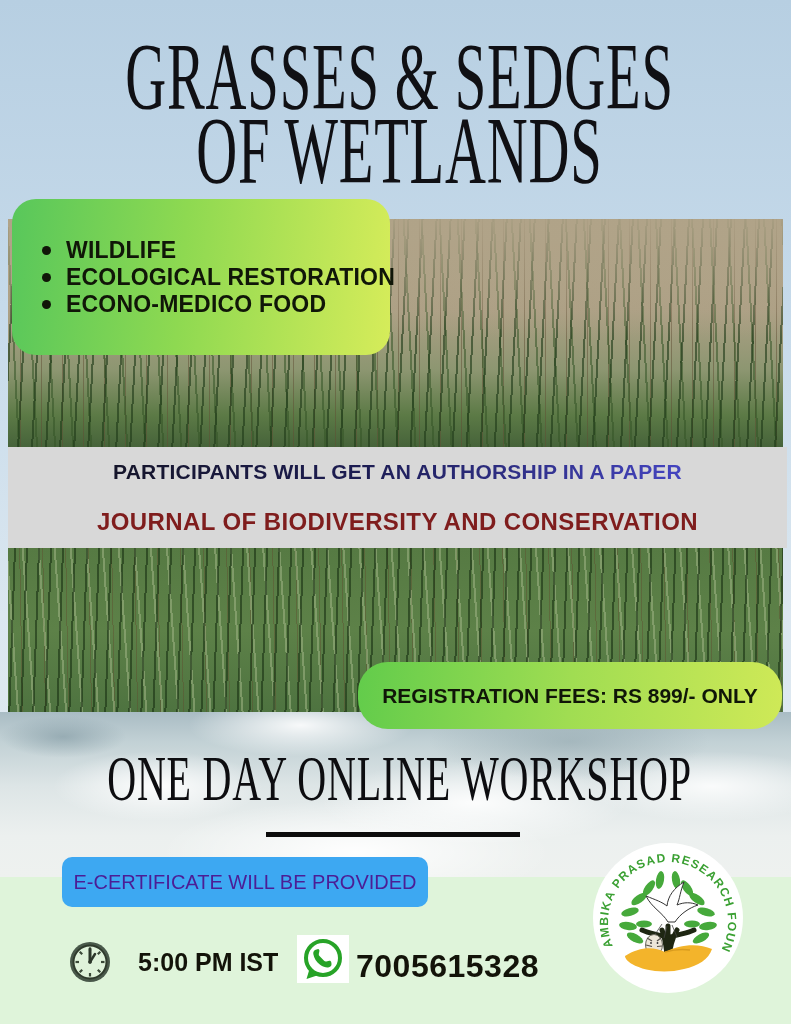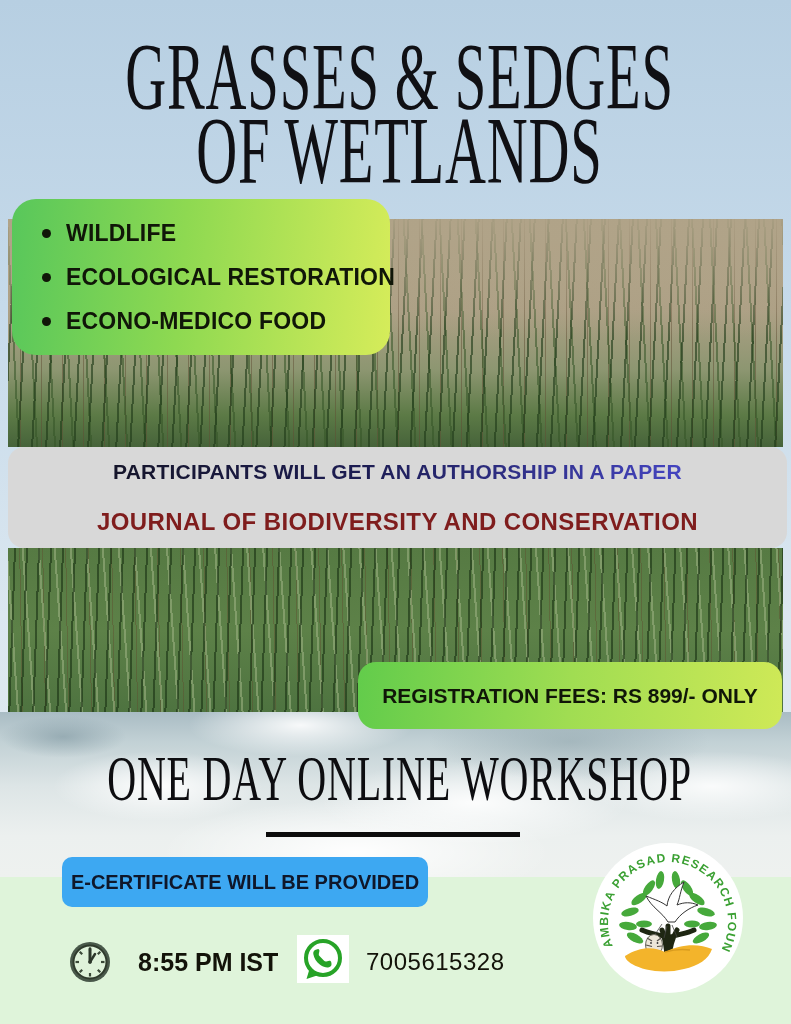--- a/index.html
+++ b/index.html
@@ -42,55 +42,55 @@
   }
   .green-band{position:absolute;left:0;top:877px;width:791px;height:147px;background:#dff4da;z-index:1;}
   
   .title-line{position:absolute;left:0;width:100%;text-align:center;z-index:2;
     font-family:"Liberation Serif",serif;font-weight:400;color:#101014;line-height:1;letter-spacing:1px;}
   .title-line.l1{top:30px;font-size:70px;transform:scale(.81,1.37);transform-origin:50% 0;}
   .title-line.l2{top:104px;font-size:70px;transform:scale(.81,1.37);transform-origin:50% 0;}
   
   .topics-box{position:absolute;left:12px;top:199px;width:378px;height:156px;z-index:3;border-radius:24px;
     background:linear-gradient(95deg,#58c75b 0%,#8ed951 45%,#d6ec5a 100%);
-    display:flex;flex-direction:column;justify-content:center;gap:17px;padding:0 14px 0 30px;box-sizing:border-box;}
+    display:flex;flex-direction:column;justify-content:center;padding:0 14px 0 30px;box-sizing:border-box;}
   .topic-row{display:flex;align-items:center;gap:15px;}
   .topic-dot{width:9px;height:9px;border-radius:50%;background:#101608;flex:0 0 auto;}
   .topic-label{font-weight:700;font-size:23px;color:#101608;letter-spacing:.2px;white-space:nowrap;}
   
   .date-ellipse{position:absolute;left:484px;top:202px;width:274px;height:131px;z-index:3;border-radius:50%;
     background:linear-gradient(100deg,#050518 0%,#1a1a7e 55%,#2d2db4 100%);
     display:flex;align-items:center;justify-content:center;}
   .date-label{color:#f4f6fb;font-weight:700;font-size:24px;letter-spacing:.5px;transform:scaleX(.95);white-space:nowrap;}
   
   .banner{position:absolute;left:8px;top:447px;width:779px;height:101px;background:#d8d8d8;z-index:2;
-    display:flex;flex-direction:column;align-items:center;justify-content:center;gap:24px;border-radius:16px;}
+    display:flex;flex-direction:column;align-items:center;justify-content:center;gap:24px;}
   .banner-l1{font-weight:700;font-size:21px;letter-spacing:.2px;white-space:nowrap;
     background:linear-gradient(90deg,#15152a 0%,#1d1d54 45%,#4444c0 100%);
     -webkit-background-clip:text;background-clip:text;color:transparent;}
   .banner-l2{font-weight:700;font-size:24px;letter-spacing:.4px;color:#7f1d1d;white-space:nowrap;}
   
-  .fees-box{position:absolute;left:358px;top:662px;width:424px;height:67px;z-index:3;border-radius:18px;
+  .fees-box{position:absolute;left:358px;top:662px;width:424px;height:67px;z-index:3;border-radius:30px;
     background:linear-gradient(95deg,#62cc4b 0%,#a0dd52 50%,#cfe957 100%);
     display:flex;align-items:center;justify-content:center;}
   .fees-label{font-weight:700;font-size:21px;color:#101608;white-space:nowrap;}
   
   .workshop-heading{position:absolute;left:0;top:748px;width:100%;text-align:center;z-index:2;
     font-family:"Liberation Serif",serif;font-weight:400;font-size:52px;line-height:1;color:#0d0d10;
     transform:scale(.77,1.21);transform-origin:50% 0;letter-spacing:1px;white-space:nowrap;}
   .workshop-underline{position:absolute;left:266px;top:832px;width:254px;height:5px;background:#0c0c0c;z-index:2;}
   
   .cert-box{position:absolute;left:62px;top:857px;width:366px;height:50px;z-index:3;border-radius:10px;
     background:#3da8f2;display:flex;align-items:center;justify-content:center;}
-  .cert-label{font-weight:700;font-size:20px;color:#0f172a;white-space:nowrap;}
+  .cert-label{font-weight:400;font-size:20px;color:#4c1d95;white-space:nowrap;}
   
   .clock-wrap{position:absolute;left:66px;top:937px;width:48px;height:48px;z-index:3;}
   .time-label{position:absolute;left:138px;top:948px;z-index:3;font-weight:700;font-size:25px;color:#131309;white-space:nowrap;}
   .wa-wrap{position:absolute;left:297px;top:933px;width:52px;height:52px;z-index:3;}
-  .phone-label{position:absolute;left:366px;top:948px;z-index:3;font-weight:400;font-size:24px;color:#131309;letter-spacing:.5px;white-space:nowrap;}
+  .phone-label{position:absolute;left:356px;top:948px;z-index:3;font-weight:700;font-size:32px;color:#131309;letter-spacing:.5px;white-space:nowrap;}
   
   .logo-wrap{position:absolute;left:592px;top:842px;width:152px;height:152px;z-index:4;}
 </style>
 </head>
 <body>
 
 <div class="poster">
 
   <div class="photo photo-top"></div>
   <div class="photo photo-bottom"></div>
@@ -144,21 +144,21 @@
         <line x1="13.7" y1="14.7" x2="16.2" y2="17.2"></line>
         <line x1="31.8" y1="32.8" x2="34.3" y2="35.3"></line>
         <line x1="13.7" y1="35.3" x2="16.2" y2="32.8"></line>
         <line x1="31.8" y1="17.2" x2="34.3" y2="14.7"></line>
       </g>
       <line x1="24" y1="25" x2="24" y2="12" stroke="#2c362a" stroke-width="3" stroke-linecap="round"></line>
       <line x1="24" y1="25" x2="29" y2="17" stroke="#2c362a" stroke-width="2.5" stroke-linecap="round"></line>
       <circle cx="24" cy="25" r="1.8" fill="#2c362a"></circle>
     </svg>
   </div>
-  <div class="time-label">8:55 PM IST</div>
+  <div class="time-label">5:00 PM IST</div>
 
   <div class="wa-wrap">
     <svg viewBox="0 0 52 52" width="52" height="52">
       <rect x="0" y="2" width="52" height="48" fill="#ffffff"></rect>
       <circle cx="26" cy="25" r="17" fill="#ffffff" stroke="#27a327" stroke-width="4"></circle>
       <path d="M12.5 36 L9.5 46 L20 42.5 A17 17 0 0 1 12.5 36 Z" fill="#27a327"></path>
       <path d="M19.5 16.5 c-2.2 0.3 -3.6 2.2 -3.2 4.6 c0.7 4.3 3.1 8 6.8 10.6 c2.7 1.9 5.6 2.9 8 2.7 c2.3 -0.2 3.7 -1.7 3.4 -3.7 l-0.3 -1.6 c-0.15 -0.9 -1 -1.5 -1.9 -1.3 l-3 0.6 c-0.8 0.16 -1.6 -0.1 -2.2 -0.7 l-4.6 -4.6 c-0.6 -0.6 -0.85 -1.4 -0.7 -2.2 l0.6 -3 c0.18 -0.9 -0.4 -1.75 -1.3 -1.9 Z" fill="#27a327"></path>
     </svg>
   </div>
   <div class="phone-label">7005615328</div>

